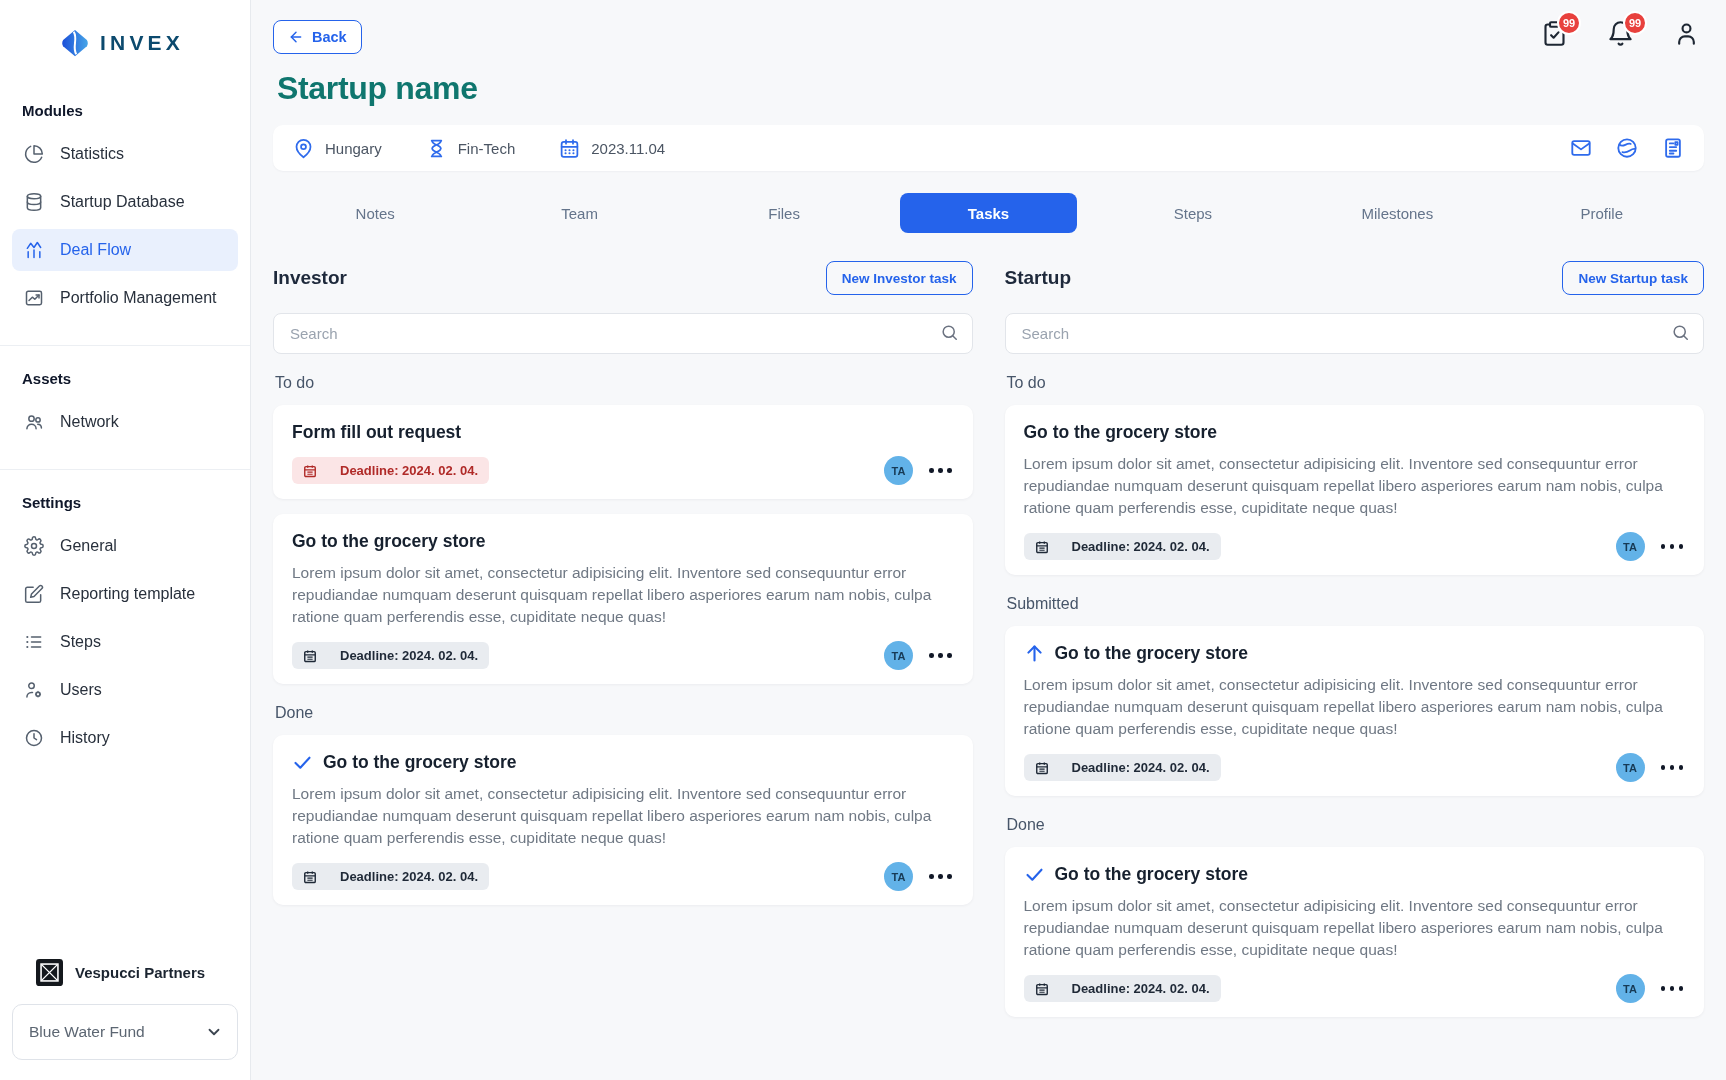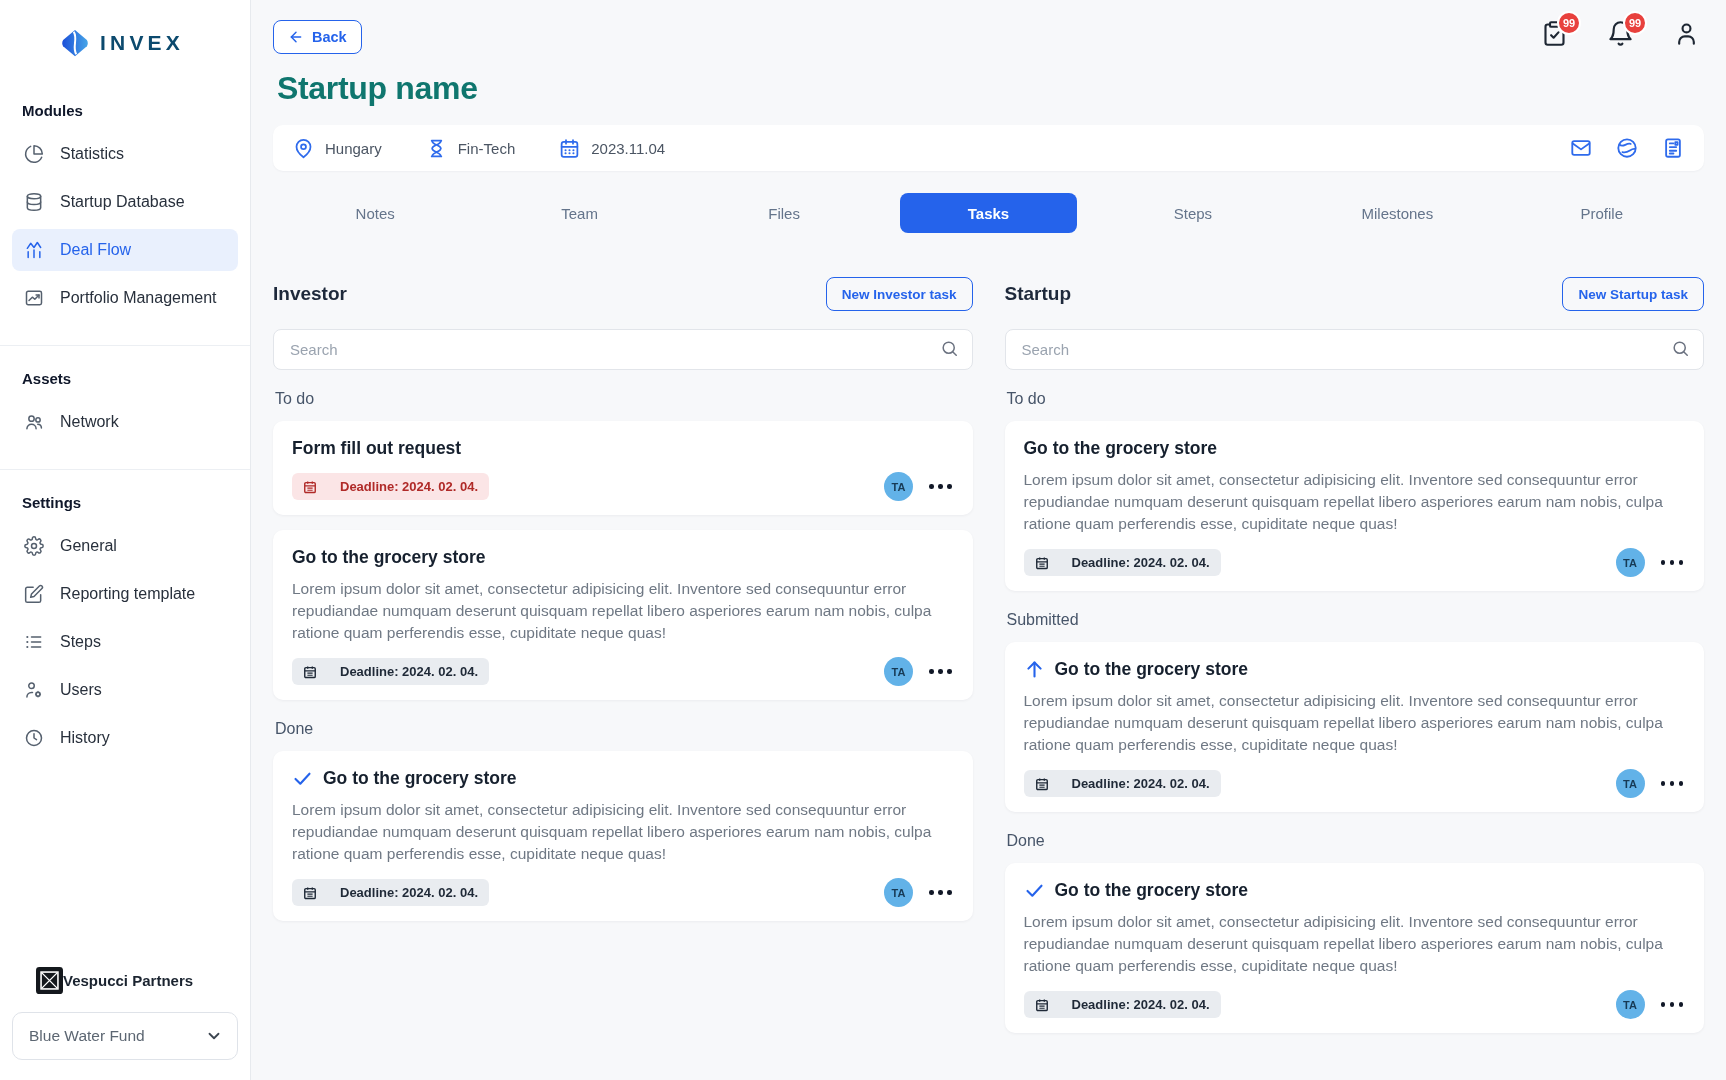--- a/index.html
+++ b/index.html
@@ -23,25 +23,25 @@
   .nav-item {
     display:flex; align-items:center; gap:16px; height:42px;
     padding:0 12px; border-radius:8px; margin-bottom:6px;
     font-size:16px; color:#28303c; cursor:pointer;
   }
   .nav-item .ico { display:flex; color:#55606e; }
   .nav-item.active { background:#e9f0fd; color:#2563eb; }
   .nav-item.active .ico { color:#2563eb; }
   .divider { border:none; border-top:1px solid #eceff3; margin:6px 0; }
   .sidebar-footer { margin-top:auto; padding:0 12px 20px 12px; }
-  .org-row { display:flex; align-items:center; padding:0 12px 18px 24px; }
+  .org-row { display:flex; align-items:center; gap:12px; padding:0 12px 18px 24px; }
   .org-name { font-size:15px; font-weight:700; color:#1b2430; }
   .fund-select {
     display:flex; align-items:center; justify-content:space-between;
-    height:48px; border:1px solid #dfe3e9; border-radius:10px;
+    height:56px; border:1px solid #dfe3e9; border-radius:10px;
     padding:0 14px 0 16px; color:#5c6672; font-size:15.5px;
     background:#fff; cursor:pointer;
   }
   .fund-select .ico { color:#3c4550; }
 
   
   .main { flex:1; padding:20px 22px 0 22px; position:relative; }
   .top-row { display:flex; align-items:flex-start; justify-content:space-between; }
   .back-btn {
     display:inline-flex; align-items:center; gap:8px;
@@ -73,21 +73,21 @@
   .meta-actions .icon-btn { color:#2f6bec; }
 
   .tabs { display:flex; margin-top:22px; height:40px; }
   .tab {
     flex:1; margin:0 14px; display:flex; align-items:center; justify-content:center;
     font-size:15px; color:#64748b; border-radius:8px; cursor:pointer;
   }
   .tab.active { background:#2563eb; color:#fff; font-weight:600; }
 
   
-  .columns { display:flex; gap:32px; margin-top:42px; }
+  .columns { display:flex; gap:32px; margin-top:26px; }
   .col { flex:1; min-width:0; }
   .col-head { display:flex; align-items:center; justify-content:space-between; height:38px; }
   .col-title { font-size:19px; font-weight:700; color:#1e293b; }
   .new-task-btn {
     border:1.5px solid #2563eb; color:#2563eb; background:transparent;
     border-radius:8px; height:34px; padding:0 15px;
     font-size:13.5px; font-weight:600; cursor:pointer; font-family:inherit;
   }
   .search-wrap { position:relative; margin-top:16px; }
   .search-input {

